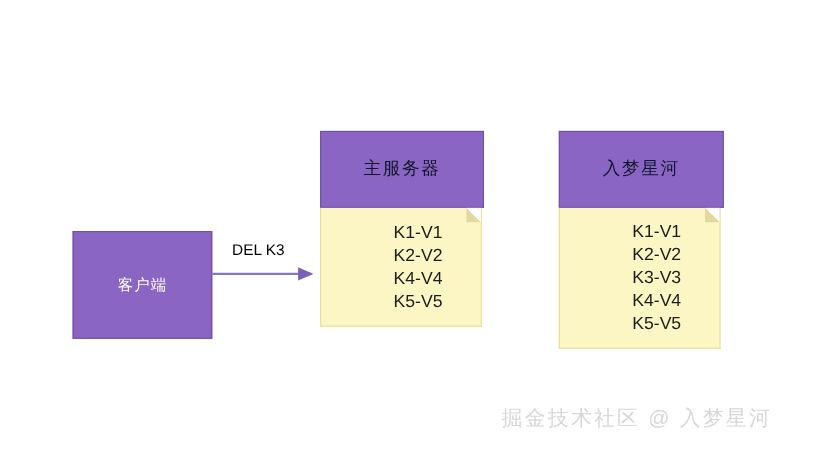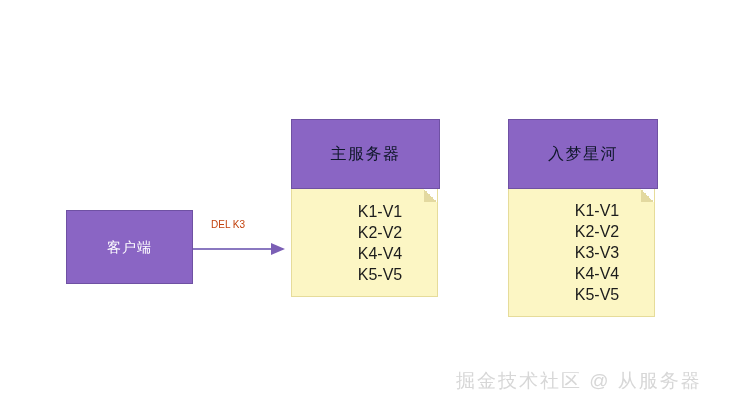--- a/index.html
+++ b/index.html
@@ -22,21 +22,21 @@
     width: 756px;
     height: 420px;
   }
 
   
   .client-node {
     position: absolute;
     left: 66px;
     top: 210px;
     width: 127px;
-    height: 74px;
+    height: 98px;
     background: #8a65c4;
     border: 1px solid #6f51a3;
     display: flex;
     align-items: center;
     justify-content: center;
     box-sizing: border-box;
   }
   .client-label {
     color: #ffffff;
     font-size: 14px;
@@ -115,22 +115,22 @@
     left: 0;
     top: 0;
     width: 756px;
     height: 420px;
     pointer-events: none;
   }
   .arrow-label {
     position: absolute;
     left: 211px;
     top: 220px;
-    font-size: 10px;
-    color: #c2410c;
+    font-size: 14px;
+    color: #000000;
     white-space: nowrap;
     line-height: 1;
   }
 
   
   .watermark {
     position: absolute;
     left: 456px;
     top: 371px;
     font-size: 19px;
@@ -180,15 +180,15 @@
       <ul class="kv-list">
         <li class="kv-item">K1-V1</li>
         <li class="kv-item">K2-V2</li>
         <li class="kv-item">K3-V3</li>
         <li class="kv-item">K4-V4</li>
         <li class="kv-item">K5-V5</li>
       </ul>
     </div>
   </div>
 
-  <div class="watermark">掘金技术社区 @ 从服务器</div>
+  <div class="watermark">掘金技术社区 @ 入梦星河</div>
 
 </div>
 
 </body></html>

